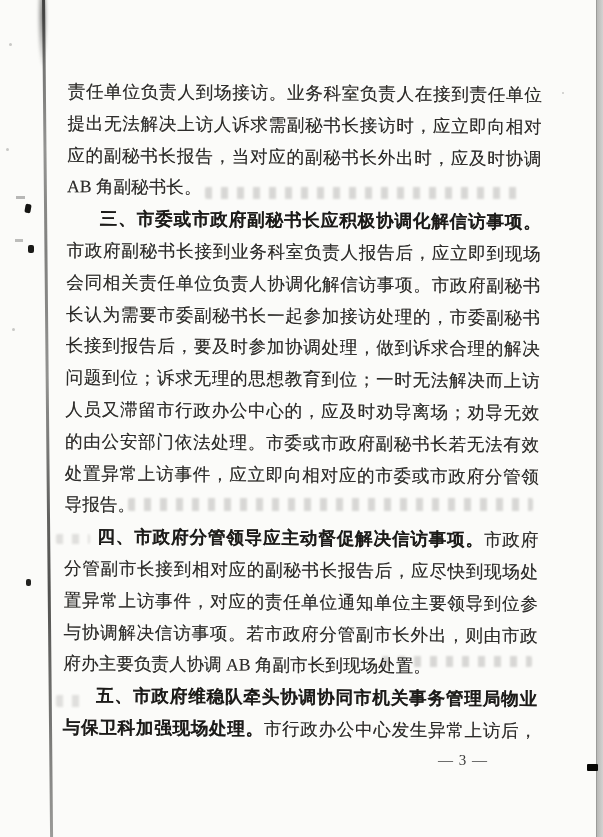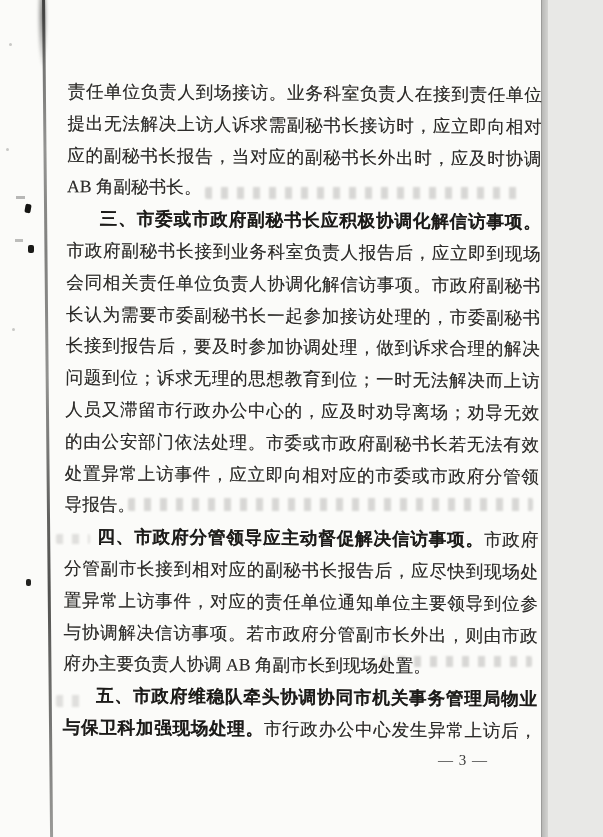--- a/index.html
+++ b/index.html
@@ -1,21 +1,21 @@
 <!DOCTYPE html>
 <html style="--ink: #2e2d2b; --bold-ink: #1c1b19; --paper: #fbfbf9; --edge: #c9c9c7; --pn-ink: #3a3a38;"><head>
 <meta charset="utf-8">
 <style>
   :root{
     --ink:#2e2d2b; --bold-ink:#1c1b19; --paper:#fbfbf9;
     --edge:#c9c9c7; --pn-ink:#3a3a38;
   }
   html,body{margin:0;padding:0;background:#e8e8e6;}
   .page{
-    position:relative; width:548px; height:837px; overflow:hidden;
+    position:relative; width:603px; height:837px; overflow:hidden;
     background:var(--paper);
     font-family:"Liberation Serif","DejaVu Serif",serif;
   }
   
   #text-block{
     position:absolute; left:68px; top:78px; width:474px;
     transform:rotate(0.45deg); transform-origin:50% 0;
     color:var(--ink); font-size:17.6px; line-height:31.8px;
     text-shadow:0 0 .5px rgba(40,38,34,.55);
   }

